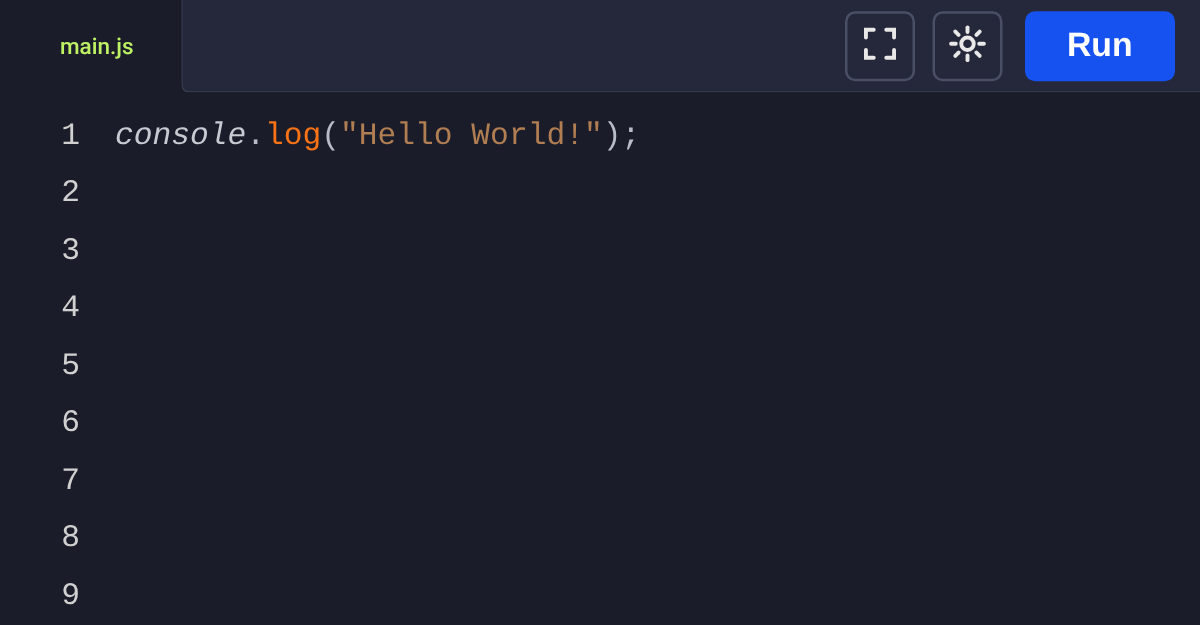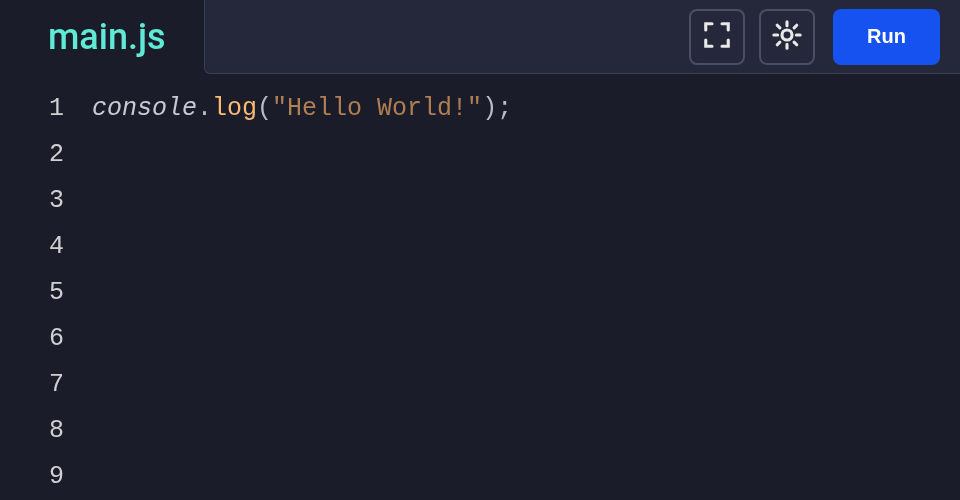--- a/index.html
+++ b/index.html
@@ -16,22 +16,22 @@
     }
     .header {
       display: flex;
       align-items: stretch;
       height: 74px;
     }
     .tab {
       display: flex;
       align-items: center;
       padding: 0 38px 0 48px;
-      color: #5eead4;
-      font-size: 36px;
+      color: #bef264;
+      font-size: 18px;
       font-weight: 500;
       background: #1a1d29;
     }
     .toolbar-wrap {
       flex: 1;
       background: #24283a;
       border: 1px solid #3b3f52;
       border-top: none;
       border-right: none;
       border-radius: 0 0 0 6px;
@@ -56,21 +56,21 @@
       width: 30px;
       height: 30px;
     }
     .run-btn {
       height: 56px;
       padding: 0 34px;
       background: #1652f0;
       border: none;
       border-radius: 8px;
       color: #fff;
-      font-size: 20px;
+      font-size: 27px;
       font-weight: 700;
       cursor: pointer;
       margin-left: 4px;
     }
     .editor {
       display: flex;
       padding-top: 12px;
       font-family: "SFMono-Regular", Consolas, "Liberation Mono", Menlo, monospace;
       font-size: 25px;
       line-height: 46px;
@@ -89,21 +89,21 @@
       flex: 1;
       color: #c7cad1;
       padding-left: 4px;
     }
     .code-line {
       height: 46px;
       white-space: pre;
     }
     .tok-ident { color: #c7cad1; font-style: italic; }
     .tok-punct { color: #b8bcc8; }
-    .tok-func  { color: #fdba74; }
+    .tok-func  { color: #f97316; }
     .tok-string{ color: #b07e52; }
   </style>
 </head>
 <body>
 
 <div class="header">
   <div class="tab">
     <span>main.js</span>
   </div>
   <div class="toolbar-wrap">

